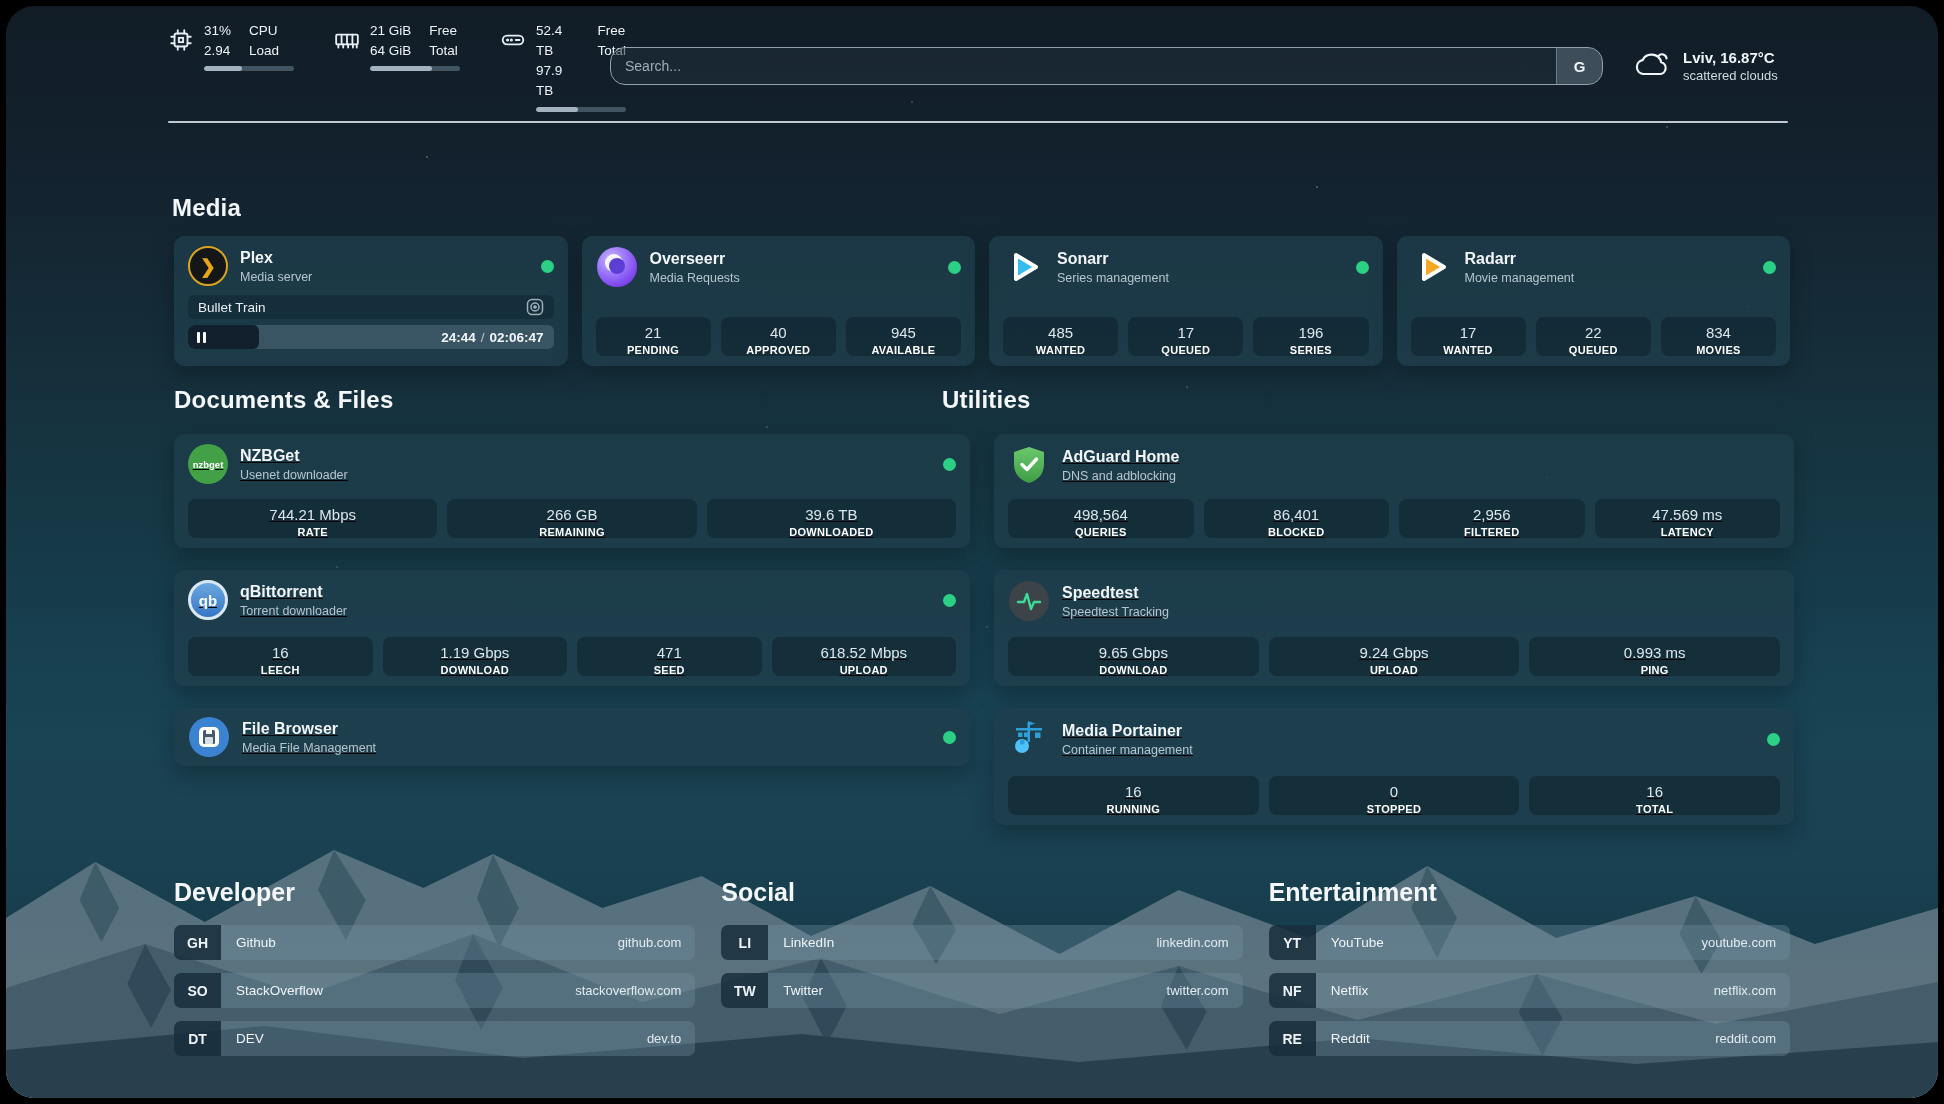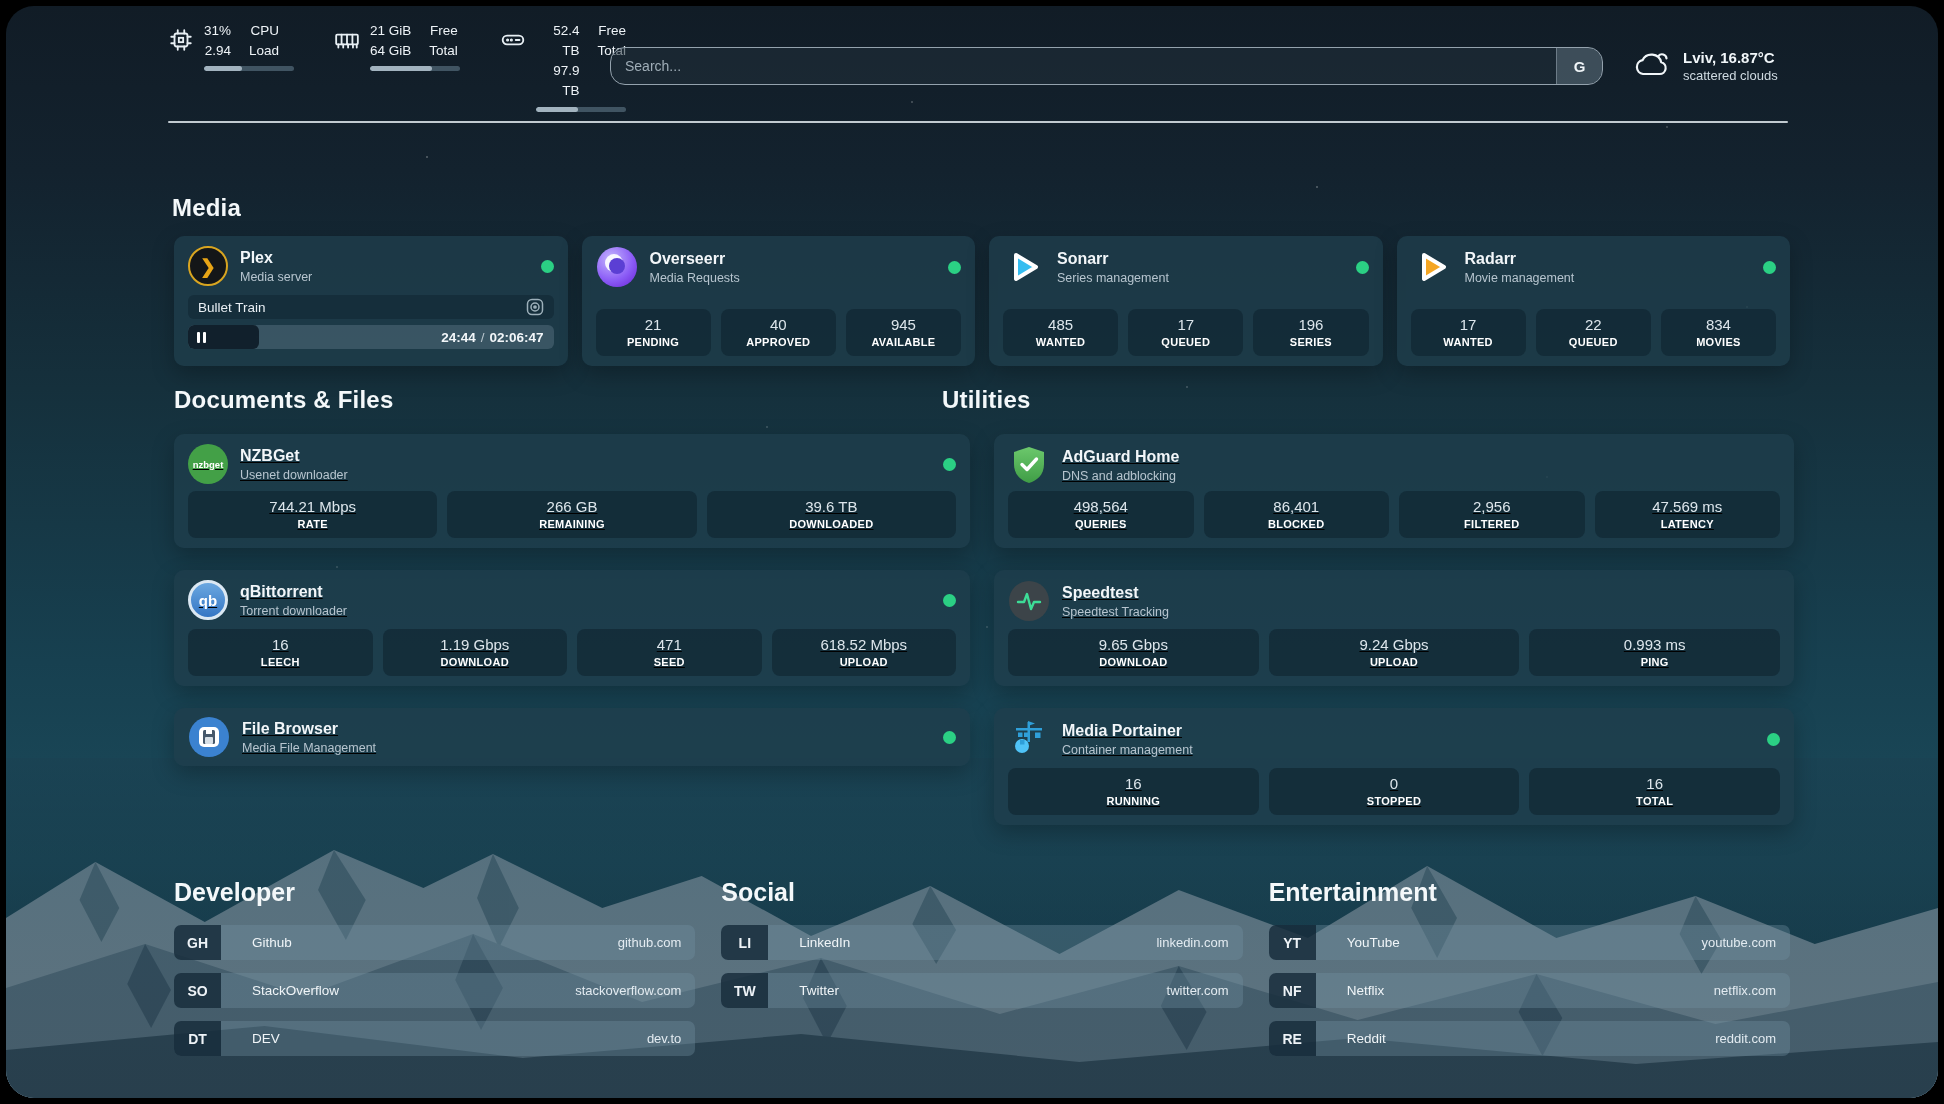--- a/index.html
+++ b/index.html
@@ -10,21 +10,21 @@
   
   .mountains{position:absolute;left:0;bottom:0;width:100%;height:340px;}
   .stars{position:absolute;left:0;top:0;width:2px;height:2px;border-radius:50%;background:rgba(255,255,255,.35);
     box-shadow:420px 150px rgba(255,255,255,.30),905px 95px rgba(255,255,255,.25),1310px 180px rgba(255,255,255,.30),
     1660px 120px rgba(255,255,255,.22),250px 330px rgba(255,255,255,.22),760px 420px rgba(255,255,255,.20),
     1180px 380px rgba(255,255,255,.22),1540px 470px rgba(255,255,255,.20),330px 560px rgba(255,255,255,.18),
     980px 620px rgba(255,255,255,.18),1740px 300px rgba(255,255,255,.22),600px 250px rgba(255,255,255,.20);}
   
   .topbar{position:absolute;left:162px;top:30px;width:1620px;height:60px;display:flex;align-items:center;}
   .resources{display:flex;gap:40px;width:442px;flex:none;}
-  .resource{display:flex;align-items:flex-start;gap:10px;text-align:right;}
+  .resource{display:flex;align-items:flex-start;gap:10px;}
   .r-icon{margin-top:6px;color:#e8eff4;flex:none;}
   .r-cols{display:flex;gap:18px;font-size:13.5px;color:#eef3f7;line-height:1.5;}
   .r-col{display:flex;flex-direction:column;}
   .r-bar{margin-top:5px;height:5px;width:90px;background:rgba(70,90,104,.9);border-radius:3px;overflow:hidden;}
   .r-fill{height:100%;background:#a2b3bf;border-radius:3px;}
   .searchbar{flex:none;width:993px;height:38px;display:flex;align-items:stretch;
     background:rgba(33,47,58,.55);border:1.5px solid #94a2ad;border-radius:15px;overflow:hidden;}
   .searchbar input{flex:1;background:transparent;border:none;outline:none;color:#e8eef3;font-size:14px;
     padding:0 14px;font-family:"Liberation Sans",sans-serif;}
   .searchbar input::placeholder{color:#9fadb7;}
@@ -39,21 +39,21 @@
   
   .card{background:rgba(31,61,76,.78);border-radius:10px;padding:10px 14px;box-shadow:0 8px 22px rgba(0,0,0,.25);
     position:relative;display:flex;flex-direction:column;cursor:pointer;}
   .card-header{display:flex;align-items:center;gap:12px;}
   .app-icon{width:42px;height:42px;flex:none;display:flex;align-items:center;justify-content:center;}
   .app-text{display:flex;flex-direction:column;}
   .app-name{font-size:16px;font-weight:600;color:#f2f6f9;line-height:1.3;}
   .app-desc{font-size:12.5px;color:#b7c5cf;margin-top:1px;}
   .status-dot{width:13px;height:13px;border-radius:50%;background:#2bd084;margin-left:auto;flex:none;}
   .statrow{display:flex;gap:10px;margin-top:auto;}
-  .stat{flex:1;background:rgba(13,33,44,.55);border-radius:8px;padding:7px 6px 8px;text-align:center;}
+  .stat{flex:1;background:rgba(13,33,44,.55);border-radius:8px;padding:7px 6px 0;text-align:center;}
   .stat-value{font-size:15px;color:#dde6ec;}
   .stat-label{font-size:11px;font-weight:700;color:#fff;letter-spacing:.3px;margin-top:3px;}
   .media-grid{position:absolute;left:168px;top:230px;width:1616px;display:grid;grid-template-columns:repeat(4,1fr);gap:14px;}
   .media-grid .card{height:130px;}
   .cols{position:absolute;left:168px;top:428px;width:1616px;display:grid;grid-template-columns:796px 800px;gap:24px;text-decoration:underline;}
   .vcol{display:flex;flex-direction:column;gap:22px;}
   .h114{height:114px;} .h116{height:116px;} .h117{height:117px;} .h58{height:58px;justify-content:center;}
   
   .plex-row1{margin-top:9px;background:rgba(13,33,44,.45);border-radius:6px;padding:0 10px;height:24px;
     display:flex;align-items:center;font-size:13.5px;color:#e9eff4;}
@@ -71,21 +71,21 @@
   .ic-plex{background:#141618;border:2.5px solid #d9a520;color:#e8a516;font-weight:700;font-size:19px;}
   .ic-nzbget{background:#43a047;color:#fff;font-size:9.5px;font-weight:700;}
   .ic-qbit{background:linear-gradient(180deg,#6aa7e0,#3576c4);border:3px solid #dbe8f3;color:#fff;font-size:15px;font-weight:700;}
   
   .bookmarks{position:absolute;left:168px;top:872px;width:1616px;display:grid;grid-template-columns:repeat(3,1fr);gap:26px;}
   .bm-col h2{margin:0 0 18px 0;color:#f4f8fa;font-size:25px;font-weight:600;}
   .bm-rows{display:flex;flex-direction:column;gap:13px;}
   .bm-row{height:35px;background:rgba(116,146,163,.35);border-radius:7px;display:flex;align-items:center;overflow:hidden;cursor:pointer;}
   .bm-abbr{width:47px;align-self:stretch;background:rgba(14,34,48,.75);display:flex;align-items:center;justify-content:center;
     font-size:14px;font-weight:600;color:#eef3f7;flex:none;}
-  .bm-name{padding-left:31px;font-size:13.5px;color:#f0f5f8;}
+  .bm-name{padding-left:15px;font-size:13.5px;color:#f0f5f8;}
   .bm-url{margin-left:auto;padding-right:14px;font-size:13px;color:#e3ebf1;}
 </style>
 </head>
 <body>
 
 <div class="screen">
 
   <div class="stars"></div>
 
   <svg class="mountains" viewBox="0 0 1944 340" preserveAspectRatio="none">

